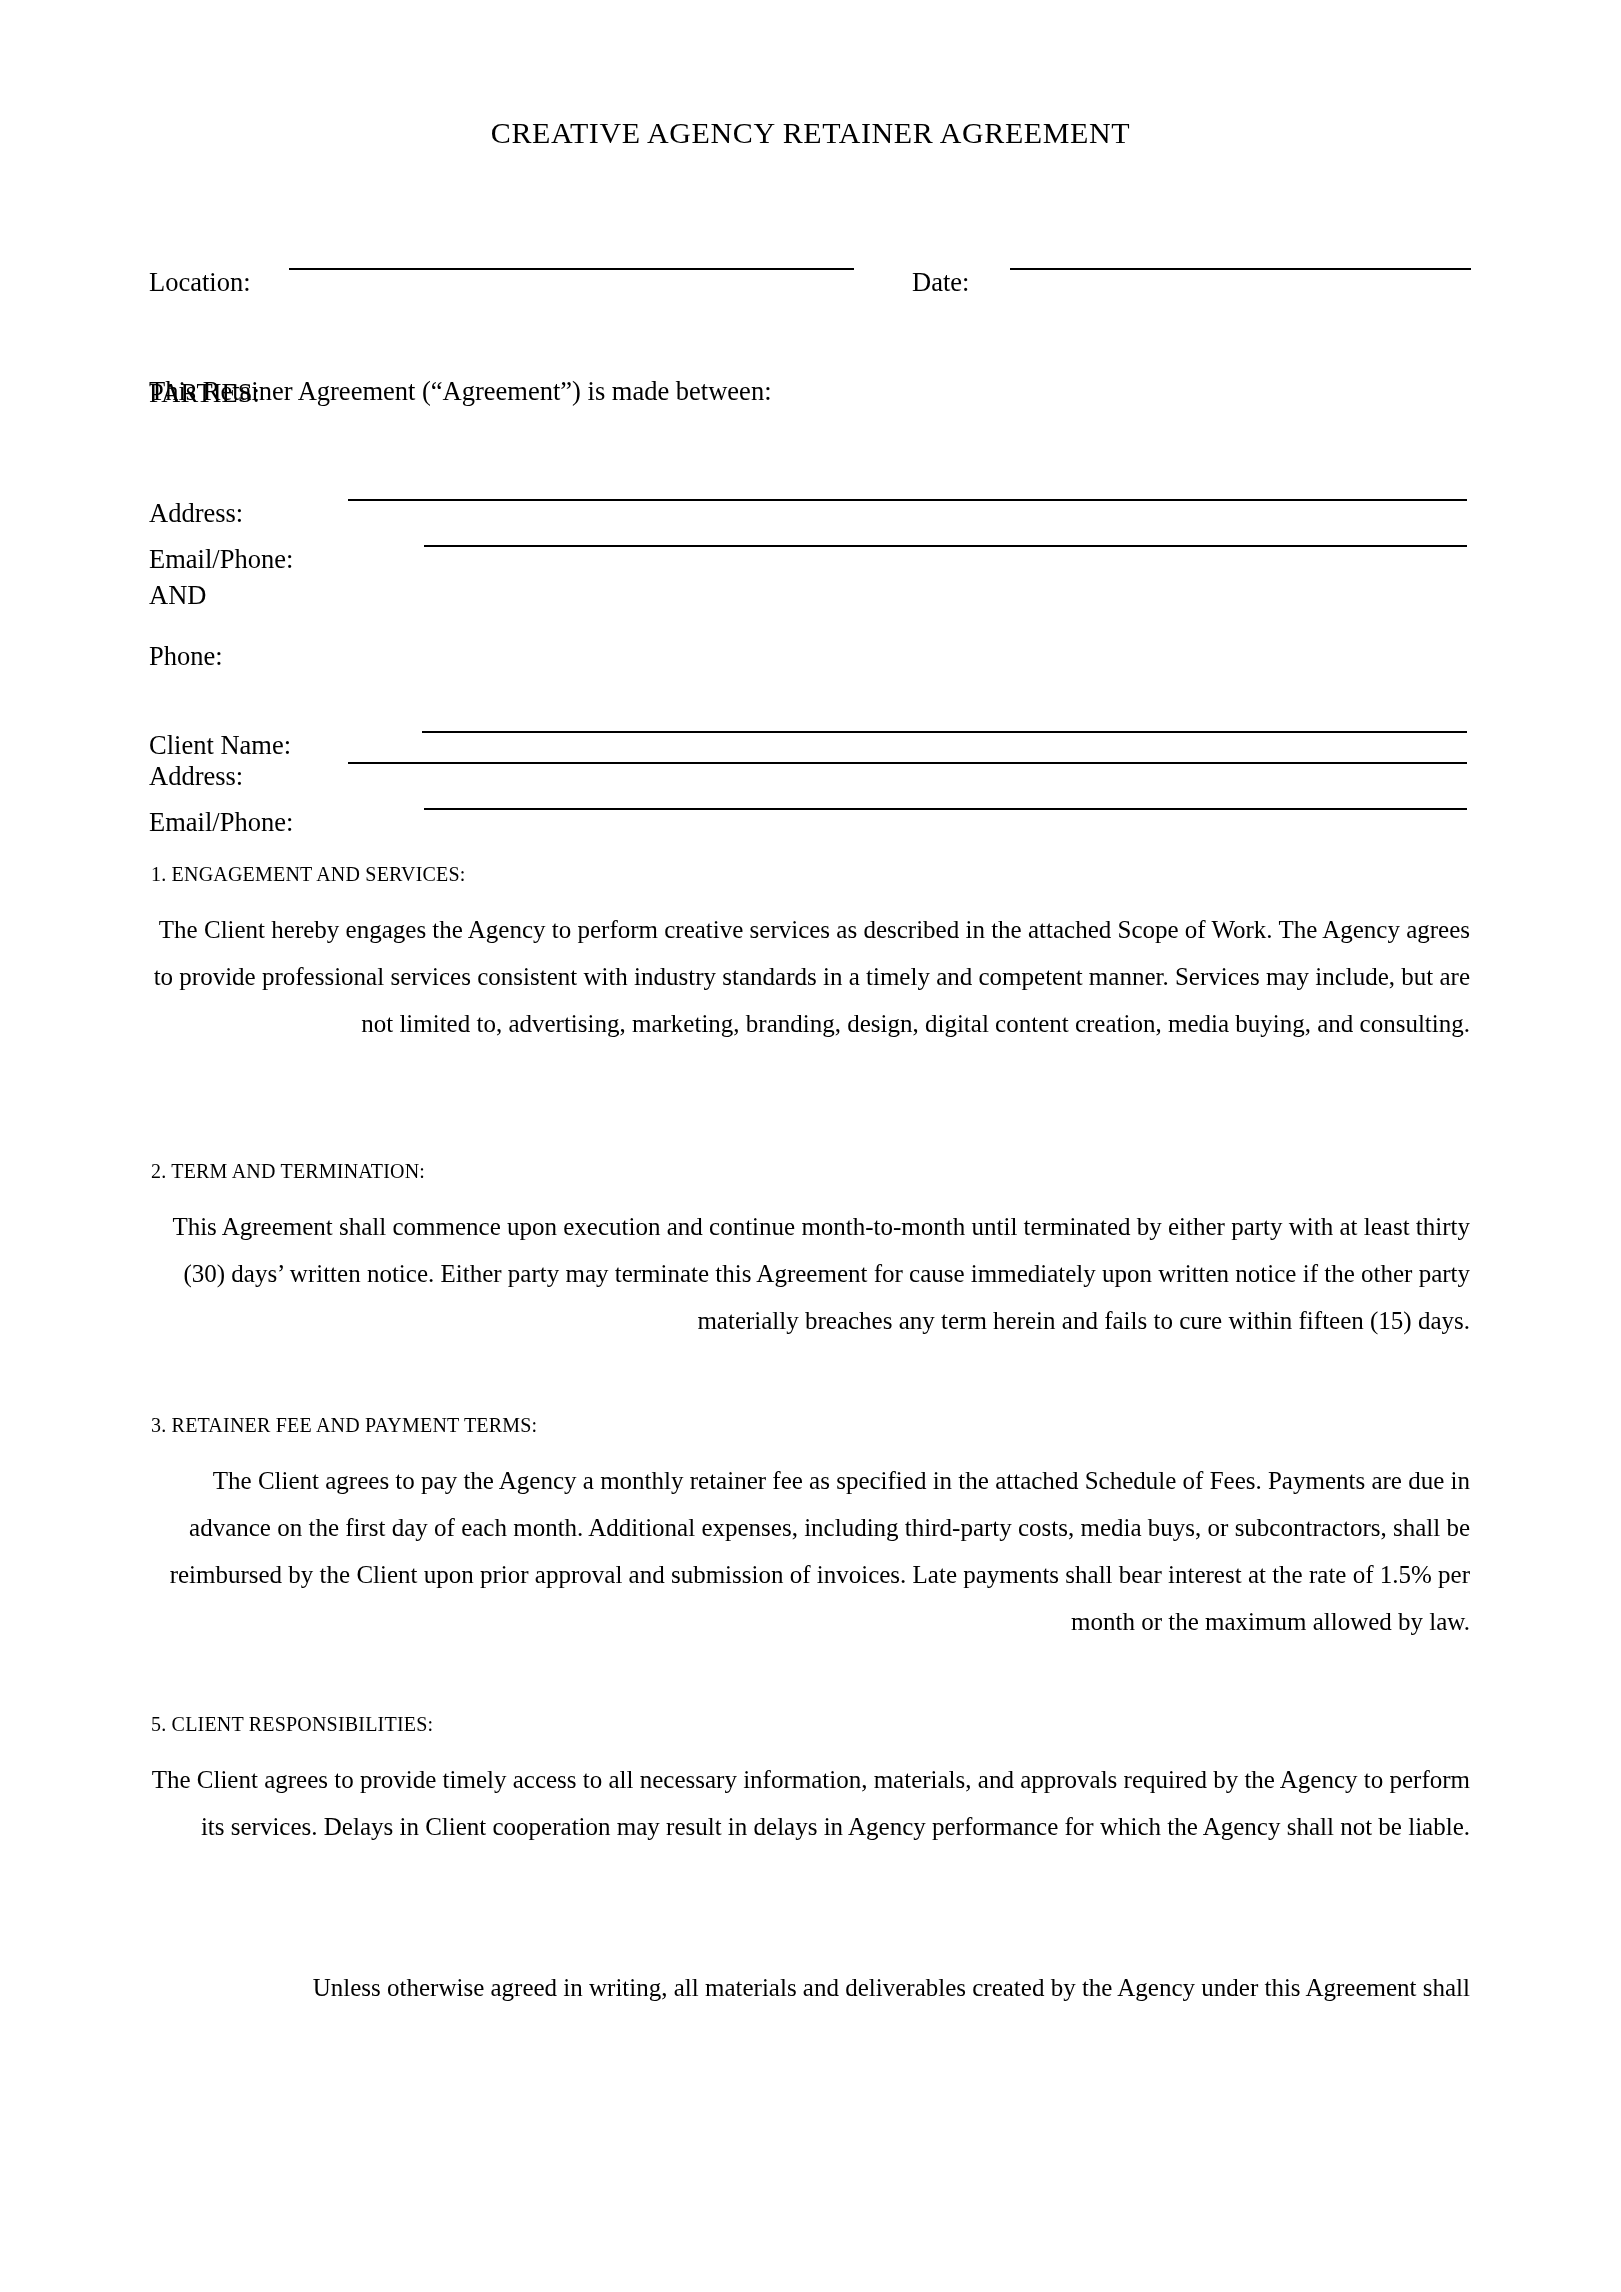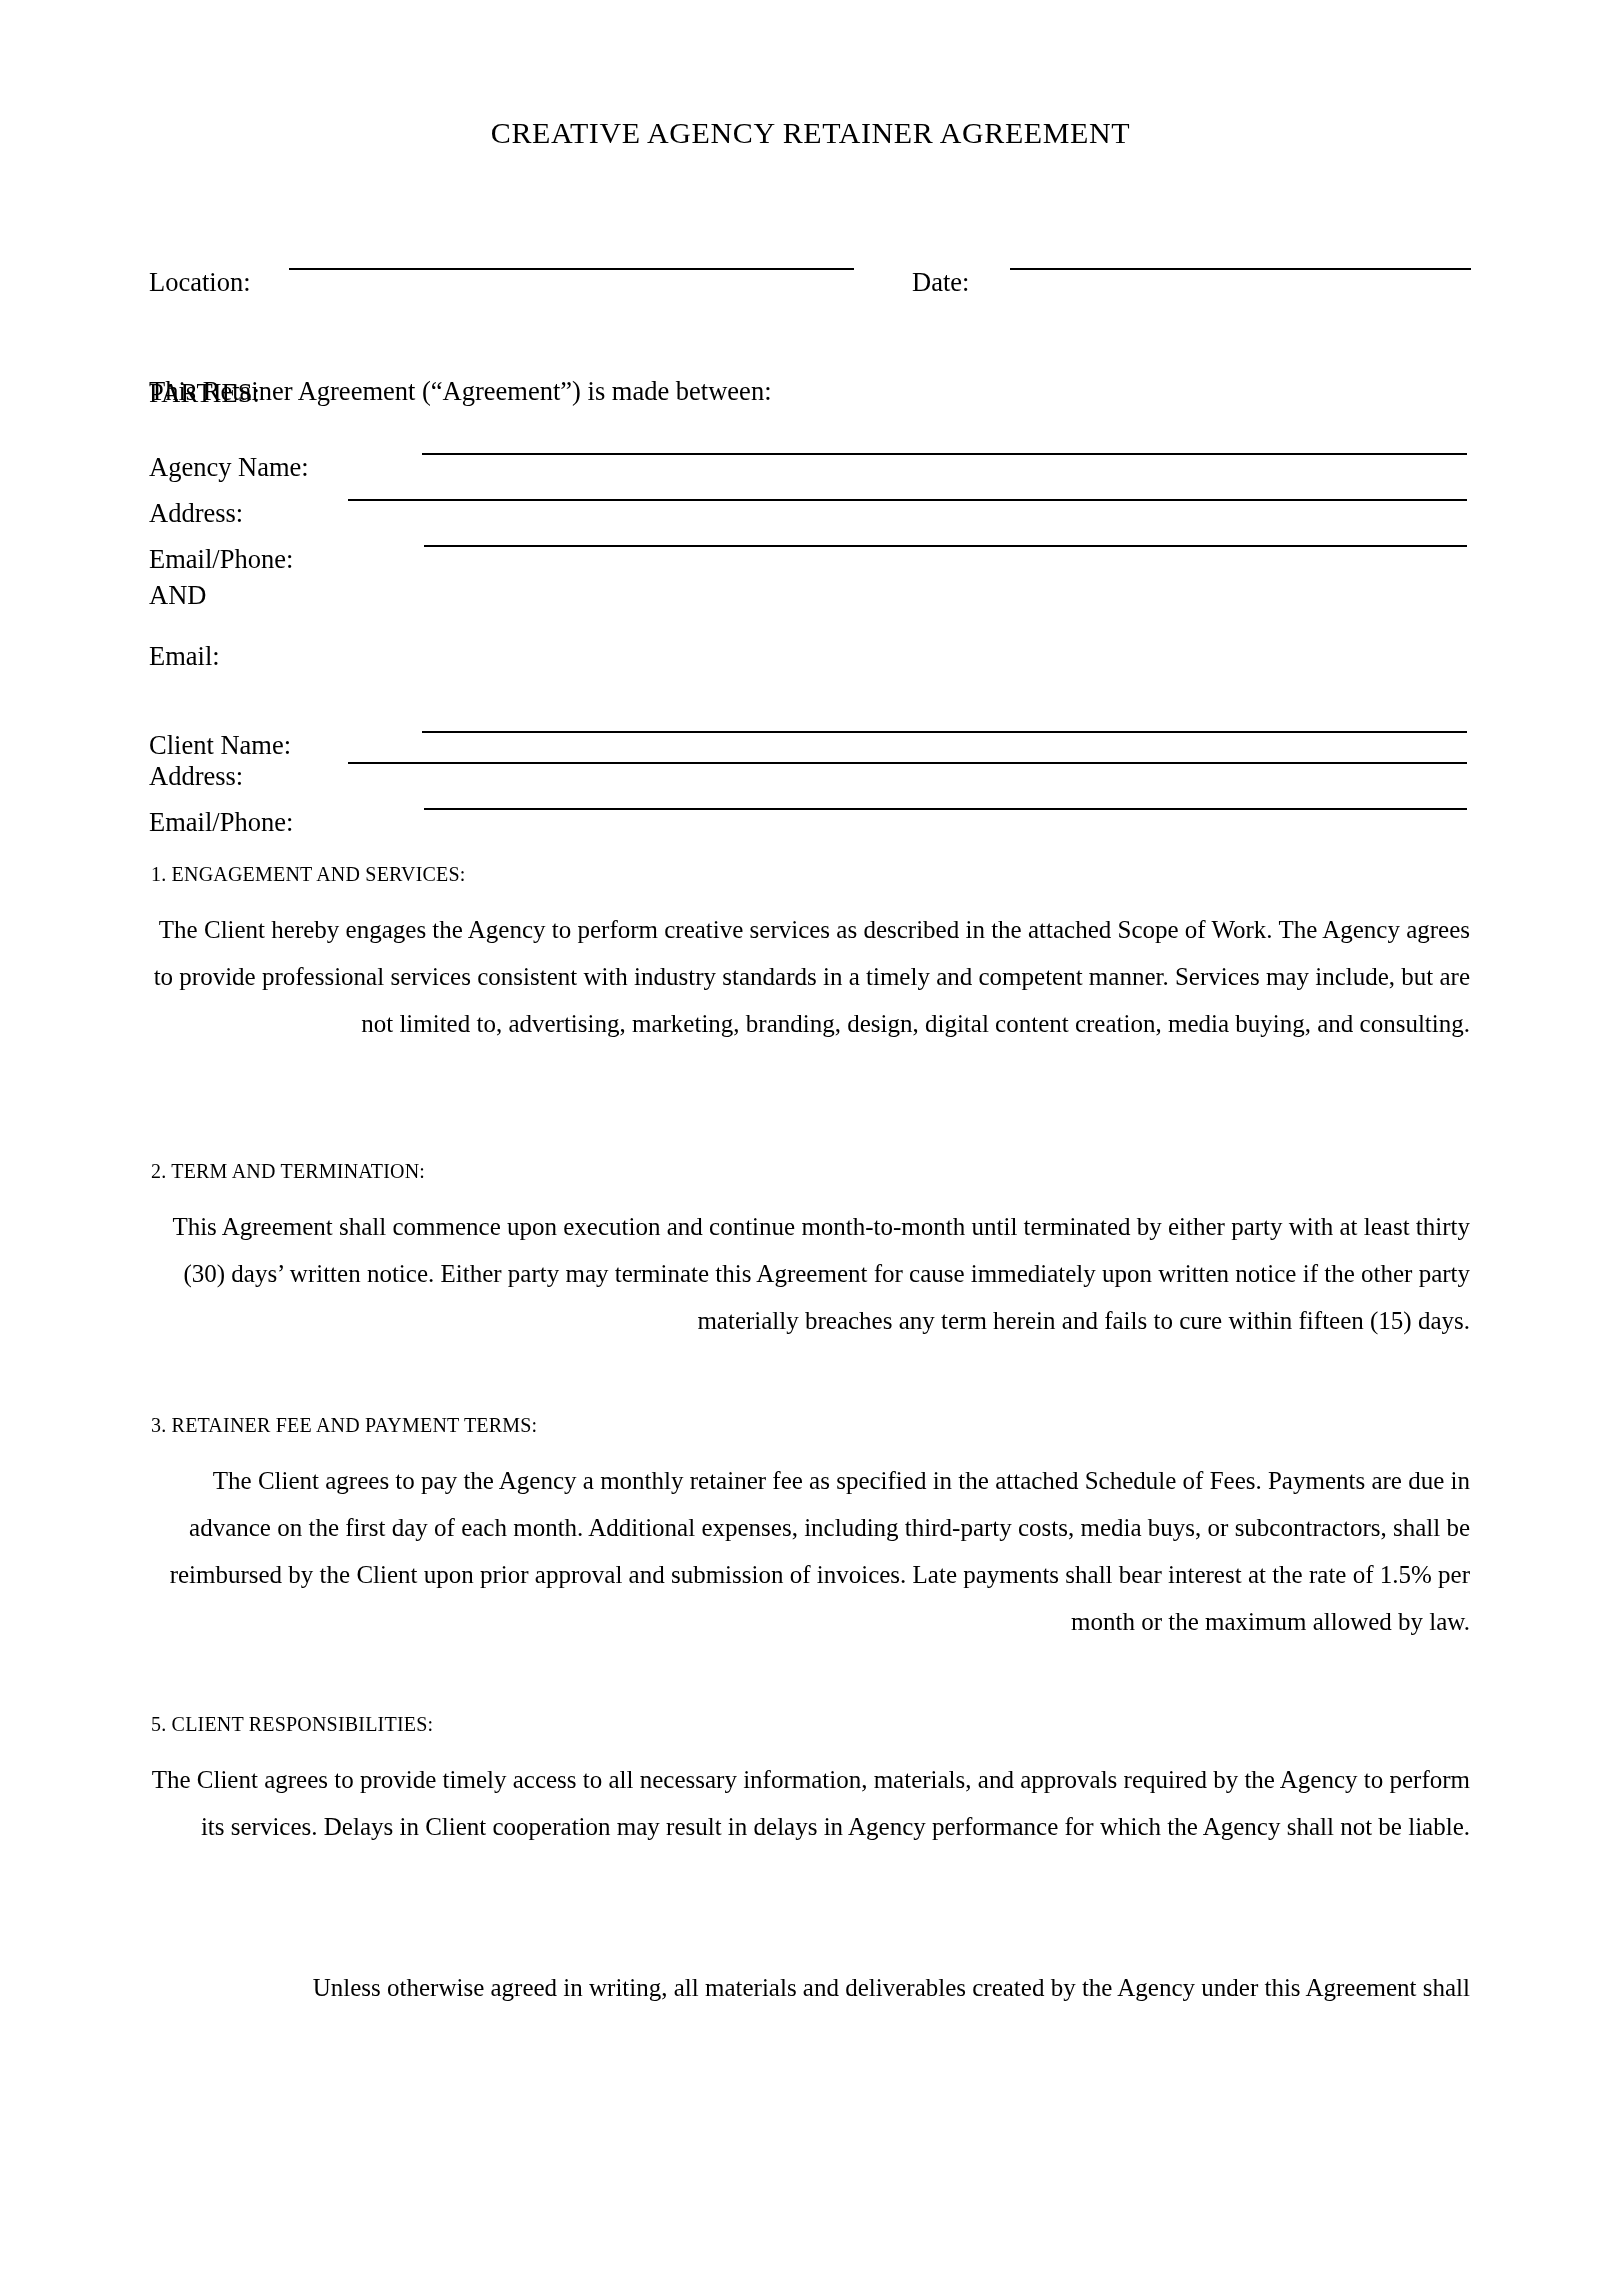--- a/index.html
+++ b/index.html
@@ -86,38 +86,34 @@
 
   <div class="field-row" style="left:912px; top:235px; width:561px;">
     <span class="field-label">Date:</span>
     <span class="blank-line" style="left:98px; top:33px; width:461px;"></span>
   </div>
 
   <div class="plain-line" style="top:326px;margin-top:48px;">PARTIES:</div>
 
   <div class="plain-line" style="top:372px;">This Retainer Agreement (“Agreement”) is made between:</div>
 
-  <div class="field-row" style="left:149px; top:420px; width:1323px;">
-    <span class="field-label">Agency Name:</span>
-    <span class="blank-line" style="left:273px; top:33px; width:1045px;"></span>
-  </div>
 
   <div class="field-row" style="left:149px; top:466px; width:1323px;">
     <span class="field-label">Address:</span>
     <span class="blank-line" style="left:199px; top:33px; width:1119px;"></span>
   </div>
 
   <div class="field-row" style="left:149px; top:512px; width:1323px;">
     <span class="field-label">Email/Phone:</span>
     <span class="blank-line" style="left:275px; top:33px; width:1043px;"></span>
   </div>
 
   <div class="plain-line" style="top:576px;">AND</div>
 
-  <div class="plain-line" style="top:637px;">Email:</div>
+  <div class="plain-line" style="top:637px;">Phone:</div>
 
   <div class="field-row" style="left:149px; top:698px; width:1323px;">
     <span class="field-label">Client Name:</span>
     <span class="blank-line" style="left:273px; top:33px; width:1045px;"></span>
   </div>
 
   <div class="field-row" style="left:149px; top:729px; width:1323px;">
     <span class="field-label">Address:</span>
     <span class="blank-line" style="left:199px; top:33px; width:1119px;"></span>
   </div>

